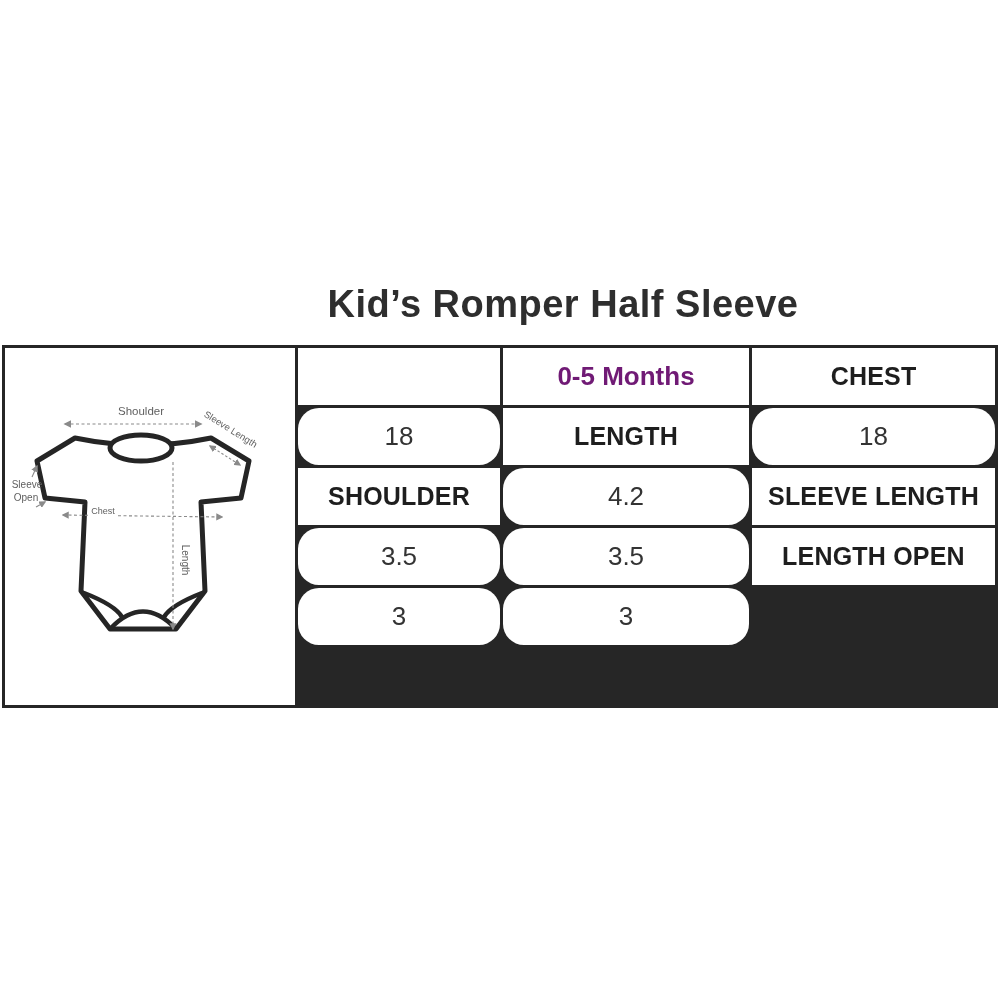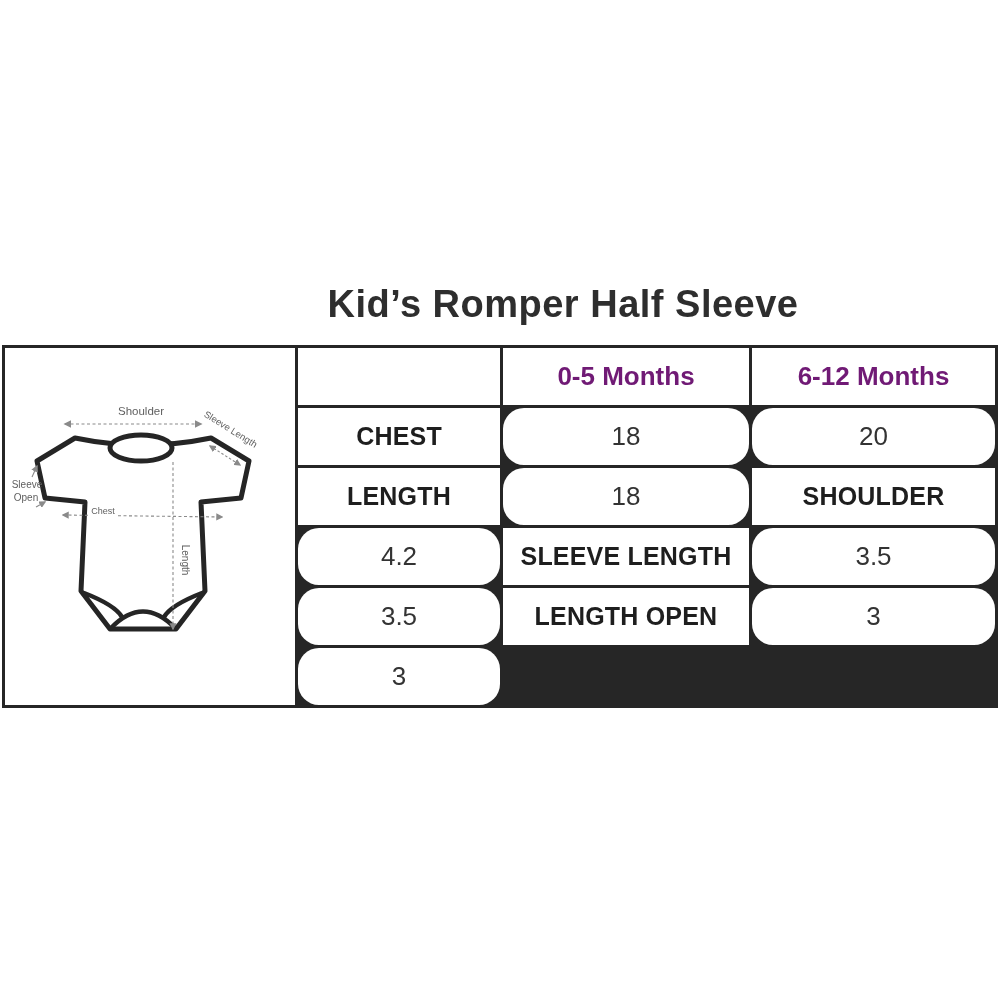--- a/index.html
+++ b/index.html
@@ -117,25 +117,23 @@
 
       <g>
         <line x1="168" y1="114" x2="168" y2="281" stroke="#8a8a8a" stroke-width="1.1" stroke-dasharray="3,2.5" marker-end="url(#arr)"></line>
         <text class="ann-text" x="177" y="212" font-size="10" text-anchor="middle" transform="rotate(90 177 212)">Length</text>
       </g>
     </svg>
   </div>
 
   <div class="cell"></div>
   <div class="cell hdr">0-5 Months</div>
-  <div class="cell hdr">6-12 Months</div>
 
   <div class="cell lbl">CHEST</div>
   <div class="cell val">18</div>
-  <div class="cell val">20</div>
 
   <div class="cell lbl">LENGTH</div>
   <div class="cell val">18</div>
 
   <div class="cell lbl">SHOULDER</div>
   <div class="cell val">4.2</div>
 
   <div class="cell lbl">SLEEVE LENGTH</div>
   <div class="cell val">3.5</div>
   <div class="cell val">3.5</div>

